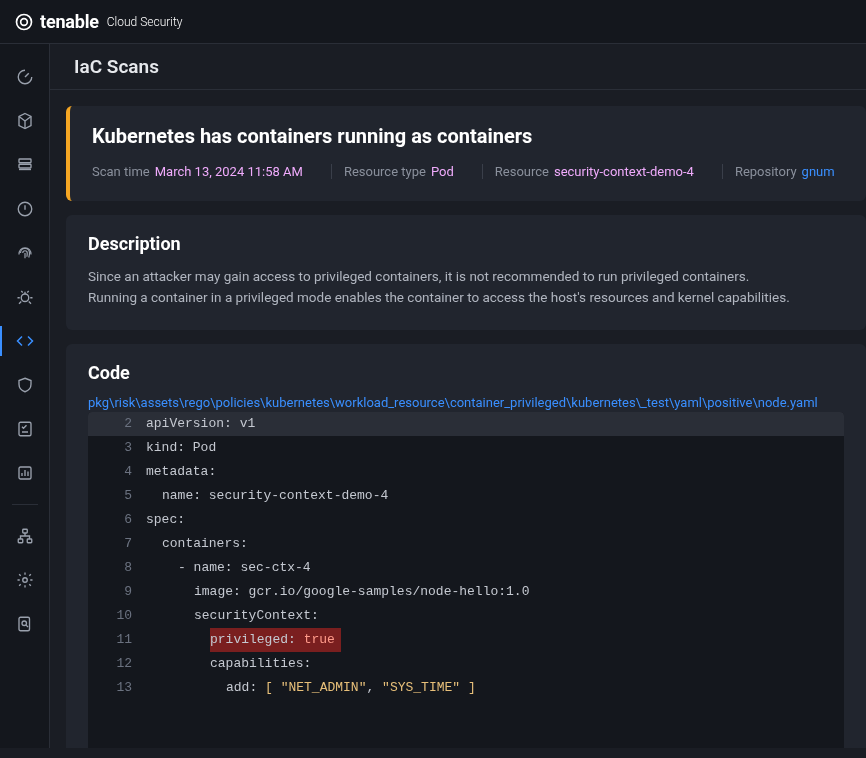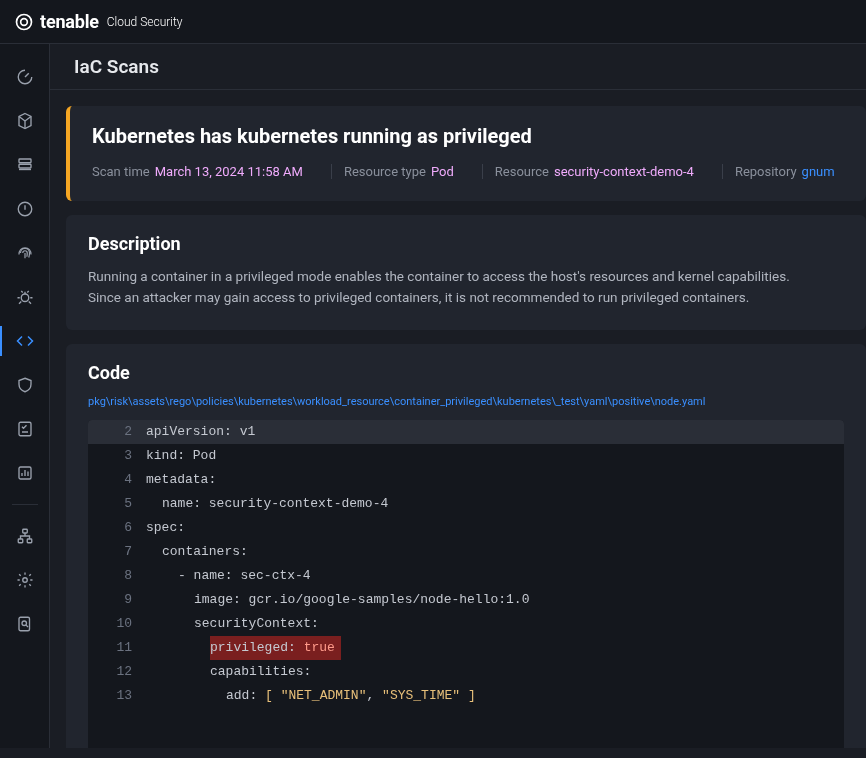--- a/index.html
+++ b/index.html
@@ -150,23 +150,23 @@
     font-weight: 700;
     color: #fff;
     margin-bottom: 12px;
   }
   .description-text {
     font-size: 13.5px;
     line-height: 1.55;
     color: #b0b5bf;
   }
   .code-path {
-    font-size: 11px;
+    font-size: 13px;
     color: #3a8fff;
-    margin-bottom: 12px;
+    margin-bottom: 2px;
     word-break: break-all;
     cursor: pointer;
   }
   .code-block {
     background: #14171d;
     border-radius: 4px;
     font-family: "SFMono-Regular", Consolas, "Liberation Mono", Menlo, monospace;
     font-size: 13px;
     line-height: 24px;
     overflow: hidden;
@@ -340,21 +340,21 @@
       </div>
     </div>
 
   <div class="main">
     <div class="page-header">
       <div class="page-title">IaC Scans</div>
     </div>
 
     <div class="content">
       <div class="finding-card">
-        <div class="finding-title">Kubernetes has kubernetes running as privileged</div>
+        <div class="finding-title">Kubernetes has containers running as containers</div>
         <div class="meta-row">
           <span class="meta-item">
             <span class="meta-label">Scan time</span>
             <span class="meta-value">March 13, 2024 11:58 AM</span>
           </span>
           <span class="meta-item">
             <span class="meta-label">Resource type</span>
             <span class="meta-value">Pod</span>
           </span>
           <span class="meta-item">
@@ -369,22 +369,22 @@
             <span class="meta-label">Branch</span>
 
           </span>
 
         </div>
       </div>
 
       <div class="section-card">
         <div class="section-title">Description</div>
         <div class="description-text" id="desc-text">
+            <div>Since an attacker may gain access to privileged containers, it is not recommended to run privileged containers.</div>
             <div>Running a container in a privileged mode enables the container to access the host's resources and kernel capabilities.</div>
-            <div>Since an attacker may gain access to privileged containers, it is not recommended to run privileged containers.</div>
           </div>
       </div>
 
       <div class="section-card" style="padding-bottom:0">
         <div class="section-title">Code</div>
         <div class="code-path">pkg\risk\assets\rego\policies\kubernetes\workload_resource\container_privileged\kubernetes\_test\yaml\positive\node.yaml</div>
         <div class="code-block" id="code-block">
             <div class="code-line current">
               <div class="gutter">2</div>
               <div class="line-content-wrap">

